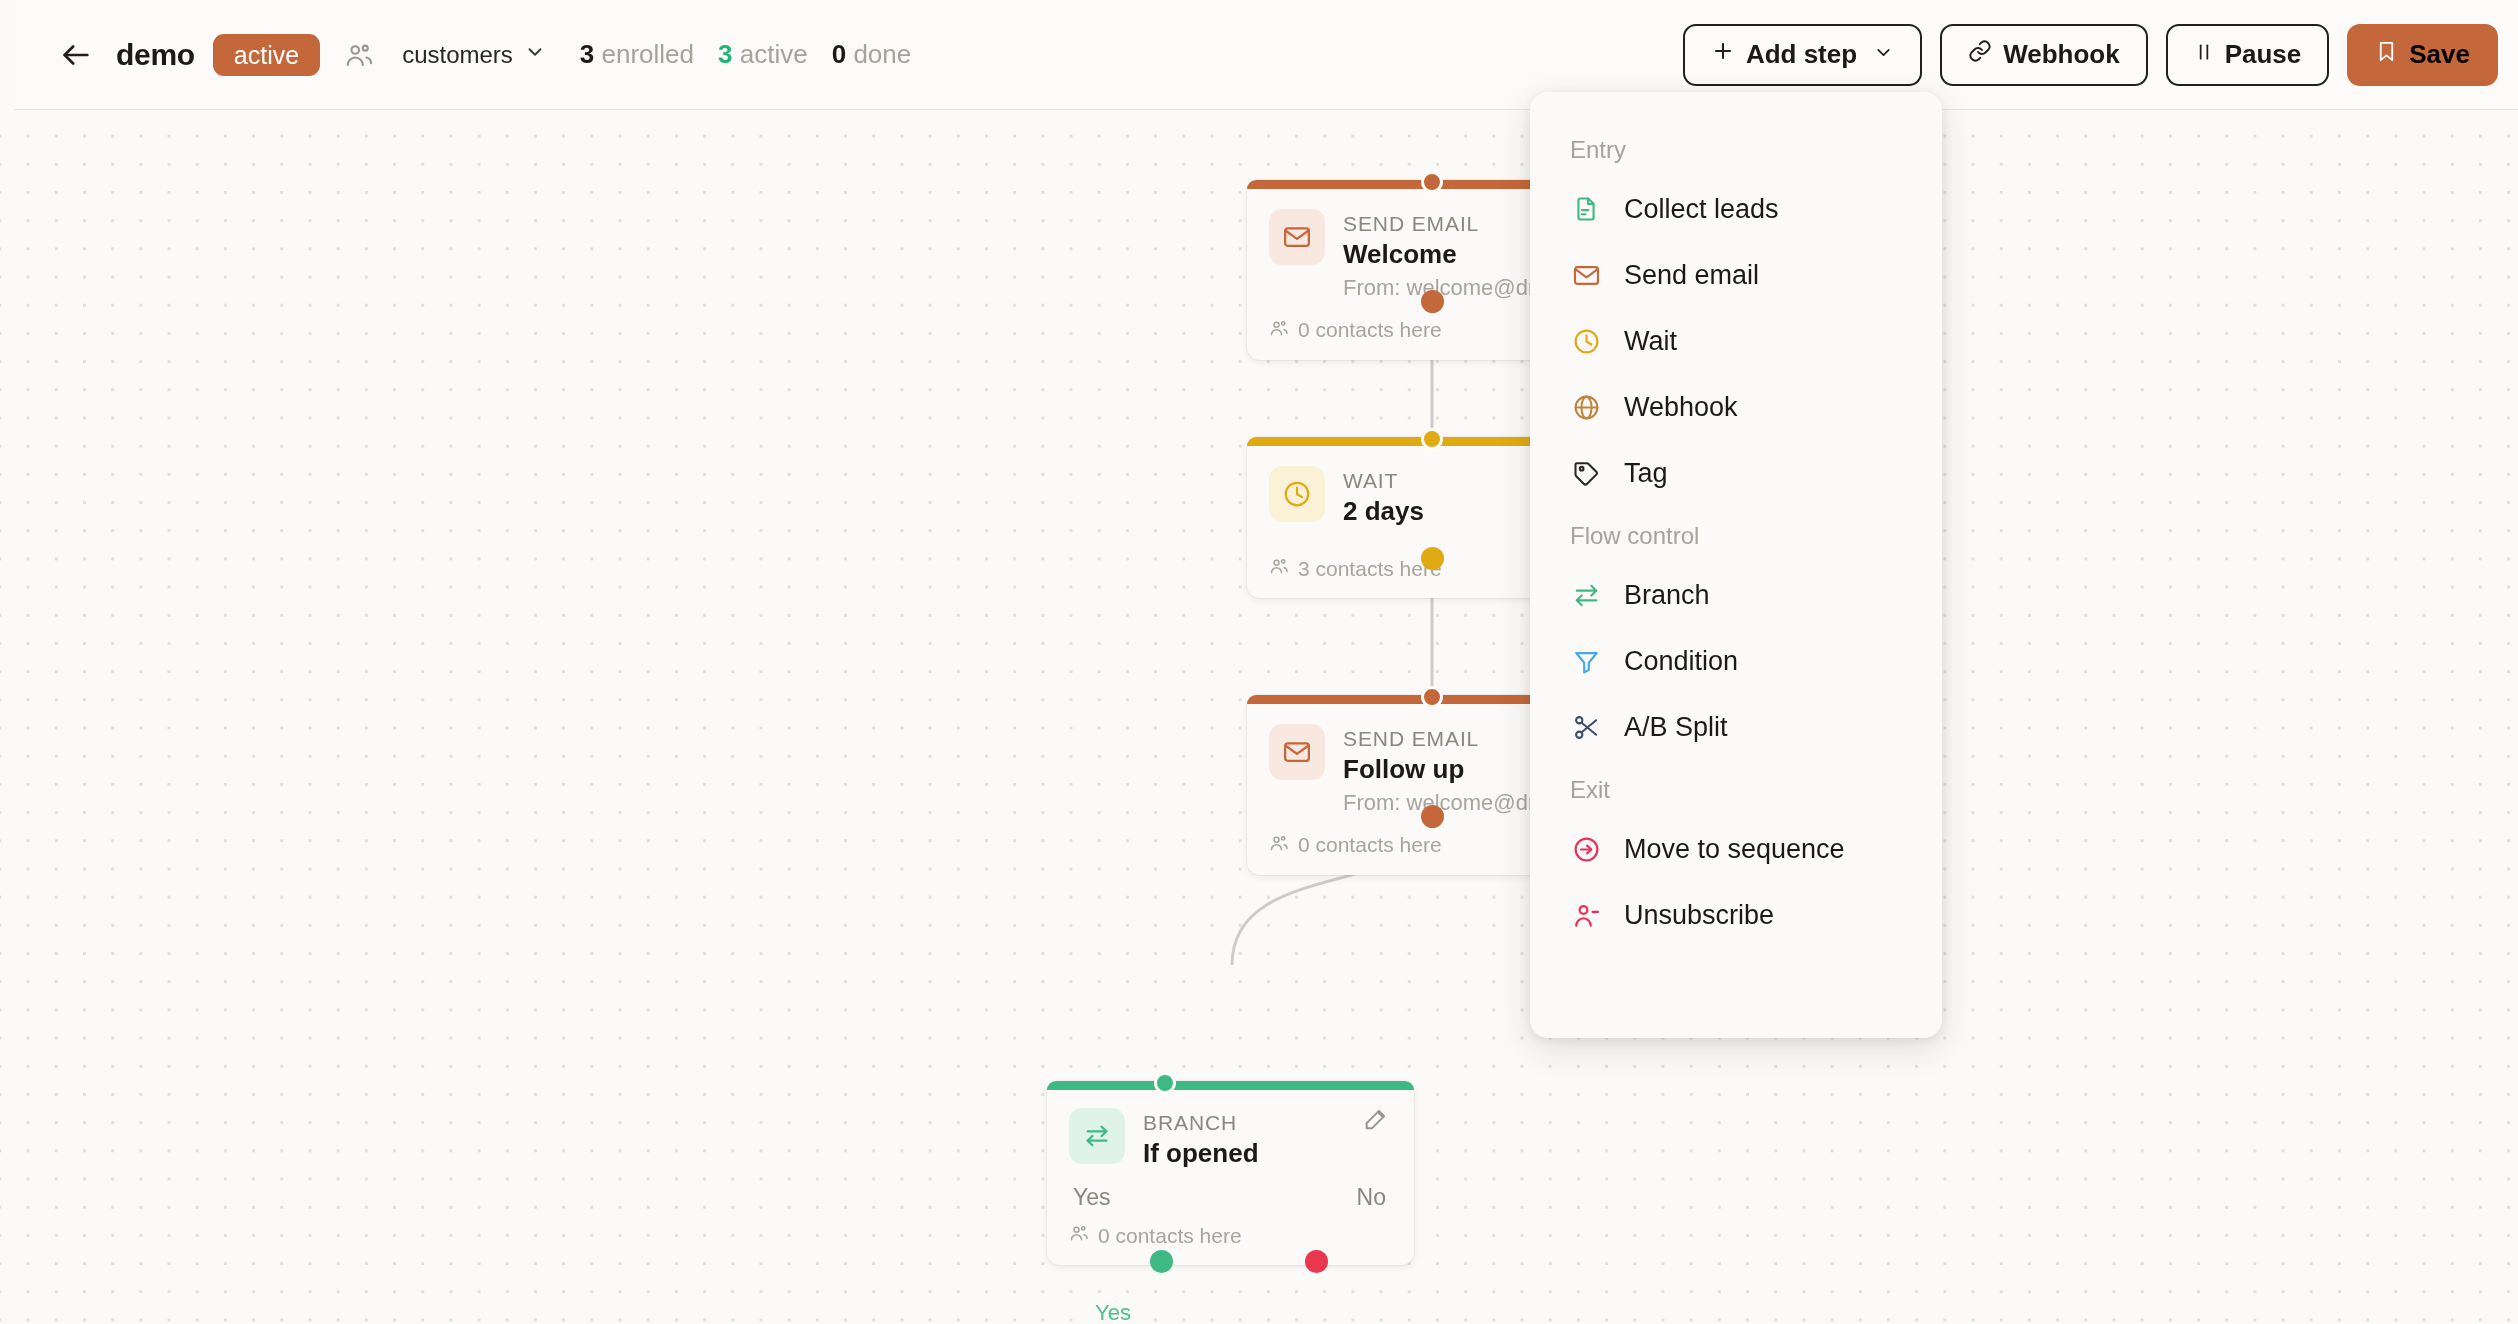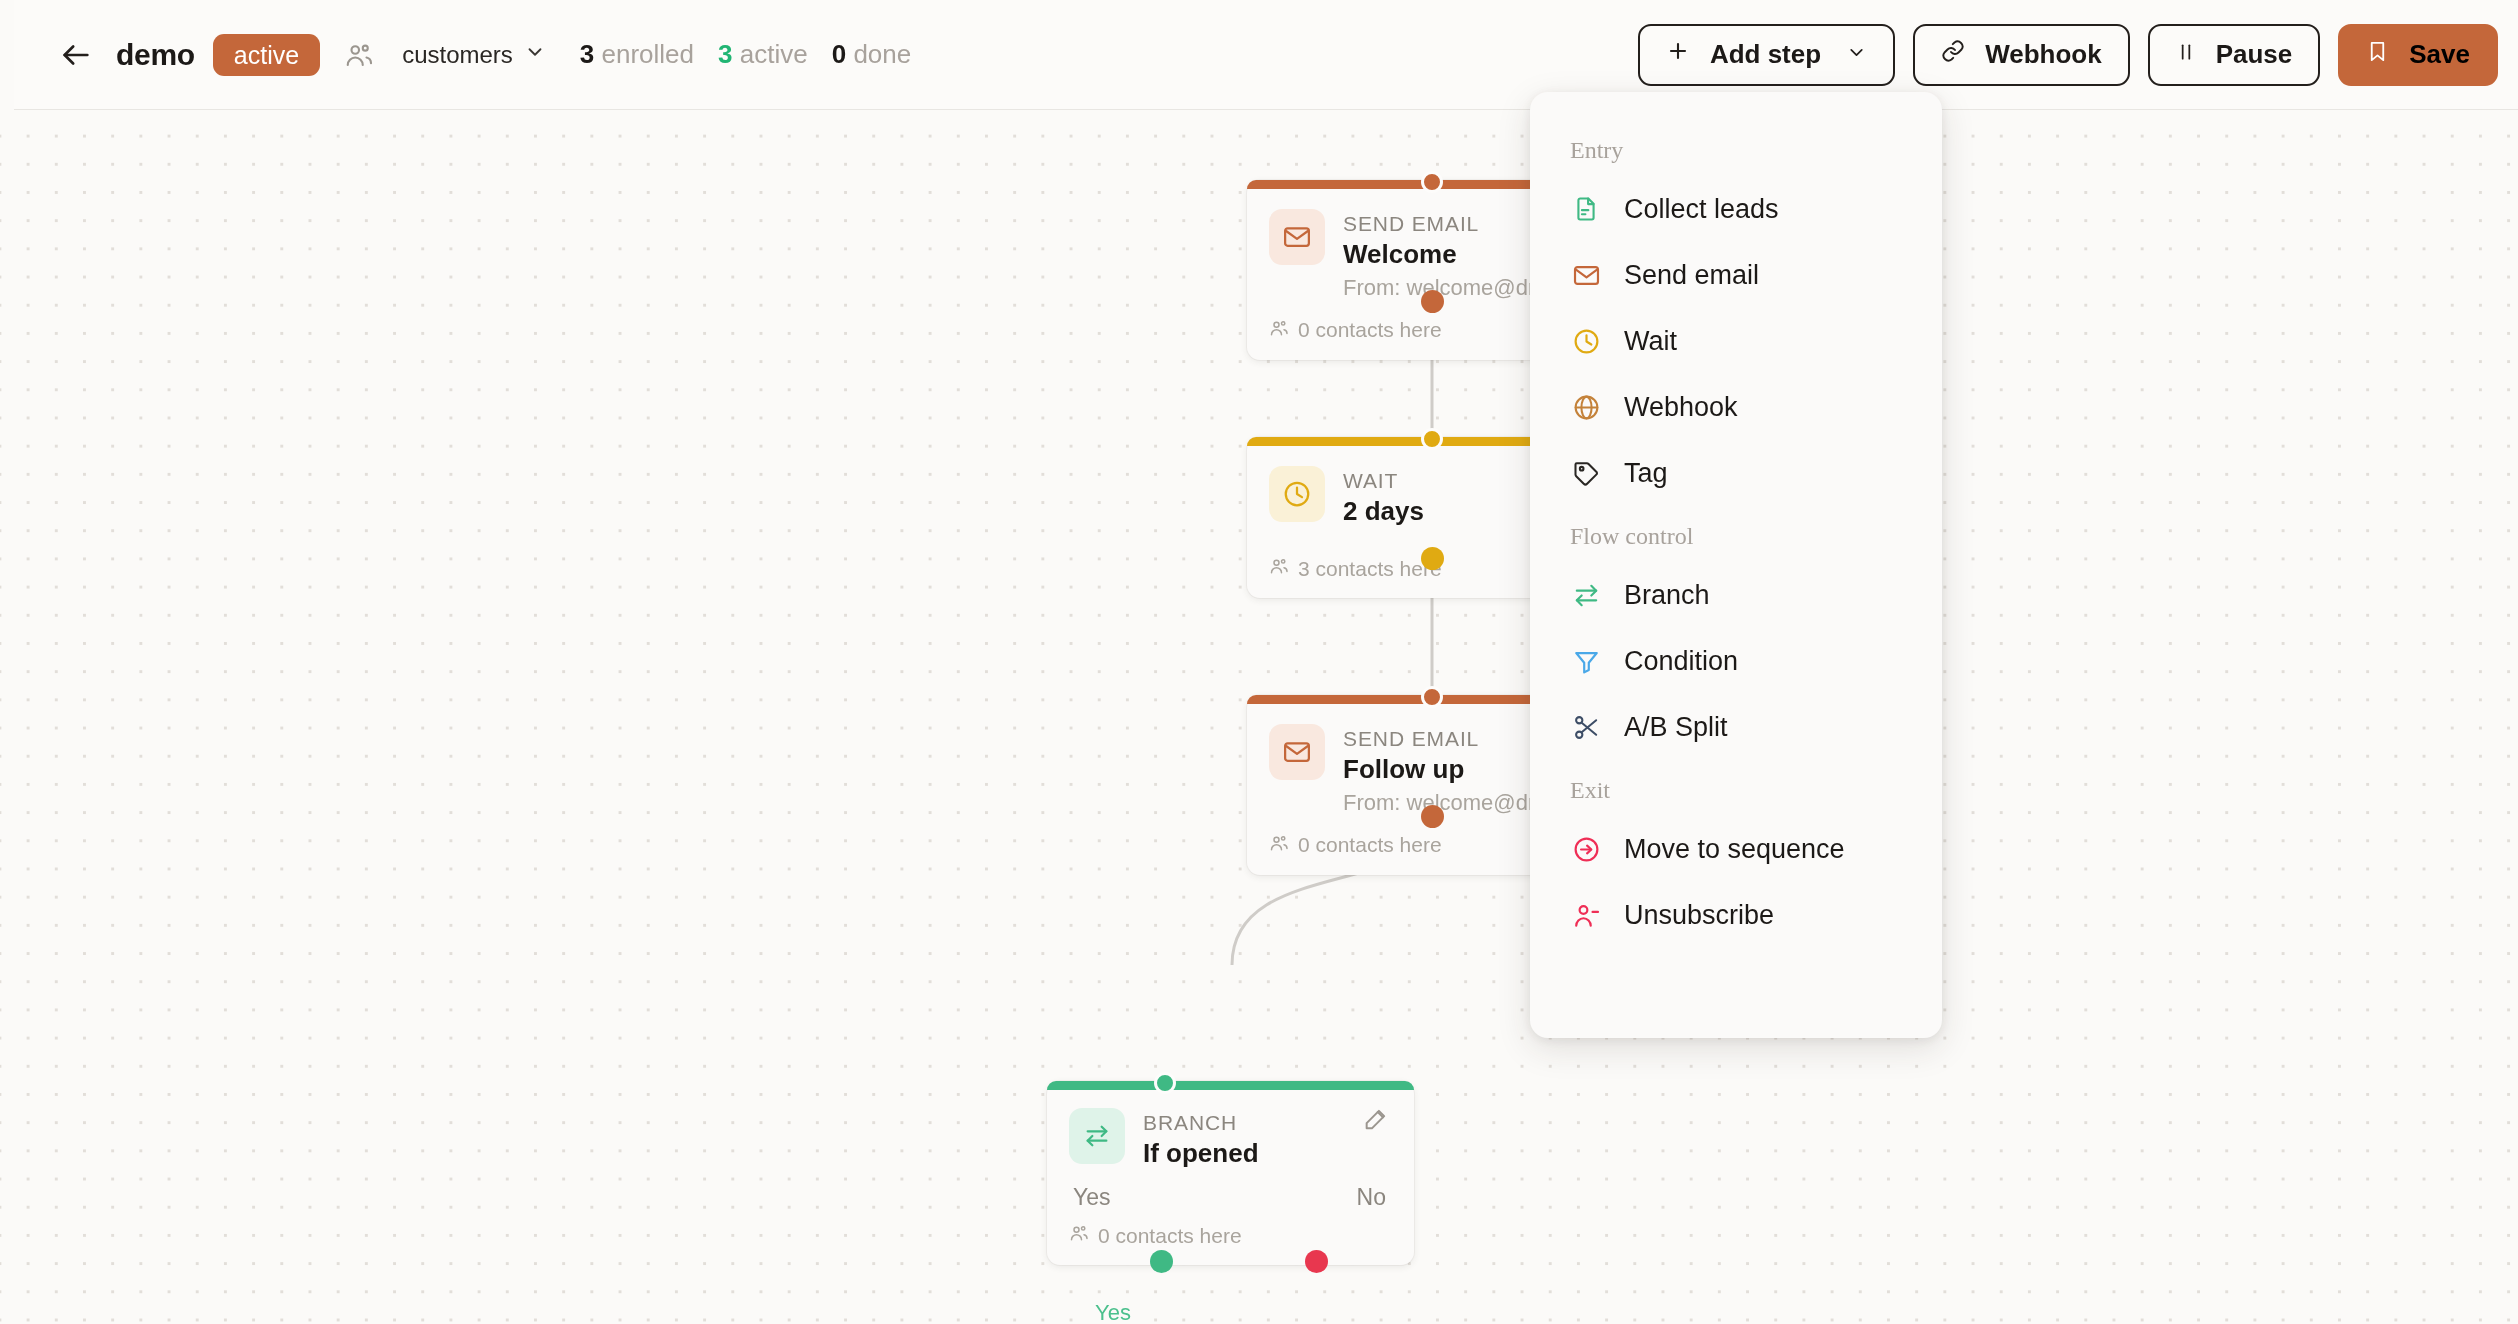--- a/index.html
+++ b/index.html
@@ -42,21 +42,21 @@
   }
   .stat { font-size: 26px; color: #a8a29c; margin-right: 24px; white-space: nowrap; }
   .stat b { font-weight: 700; color: #1c1917; }
   .stat.green b { color: #21b573; }
 
   .hdr-right {
     margin-left: auto; display: flex; align-items: center;
     gap: 18px; padding-right: 34px;
   }
   .btn {
-    display: flex; align-items: center; gap: 20px;
+    display: flex; align-items: center; gap: 11px;
     height: 62px; padding: 0 26px;
     border: 2.5px solid #231f1c; border-radius: 13px;
     background: #fcfbf9; color: #1c1917;
     font-size: 26px; font-weight: 700; cursor: pointer;
     white-space: nowrap;
   }
   .btn.primary {
     background: #c4673a; border-color: #c4673a; color: #000000;
   }
   .chev { margin-left: 5px; }
@@ -120,21 +120,21 @@
   
   .menu {
     position: absolute; top: 92px; left: 1530px;
     width: 412px; height: 946px;
     background: #fbfaf9; border-radius: 18px;
     box-shadow: 0 10px 34px rgba(50,42,34,.13), 0 2px 10px rgba(50,42,34,.08);
     padding: 28px 0 22px 0; z-index: 60;
   }
   .menu-head {
     font-size: 24px; color: #a8a29c; font-weight: 400;
-    padding: 12px 0 8px 40px; line-height: 1.5; font-family: Liberation Serif, serif;
+    padding: 12px 0 8px 40px; line-height: 1.5;
   }
   .menu-item {
     display: flex; align-items: center; gap: 22px;
     height: 66px; padding: 0 40px; cursor: pointer;
     font-size: 27px; color: #1c1917;
   }
   .mi-ico { width: 32px; height: 32px; display: flex; align-items: center; justify-content: center; flex: 0 0 32px; }
 </style>
 </head>
 <body>

